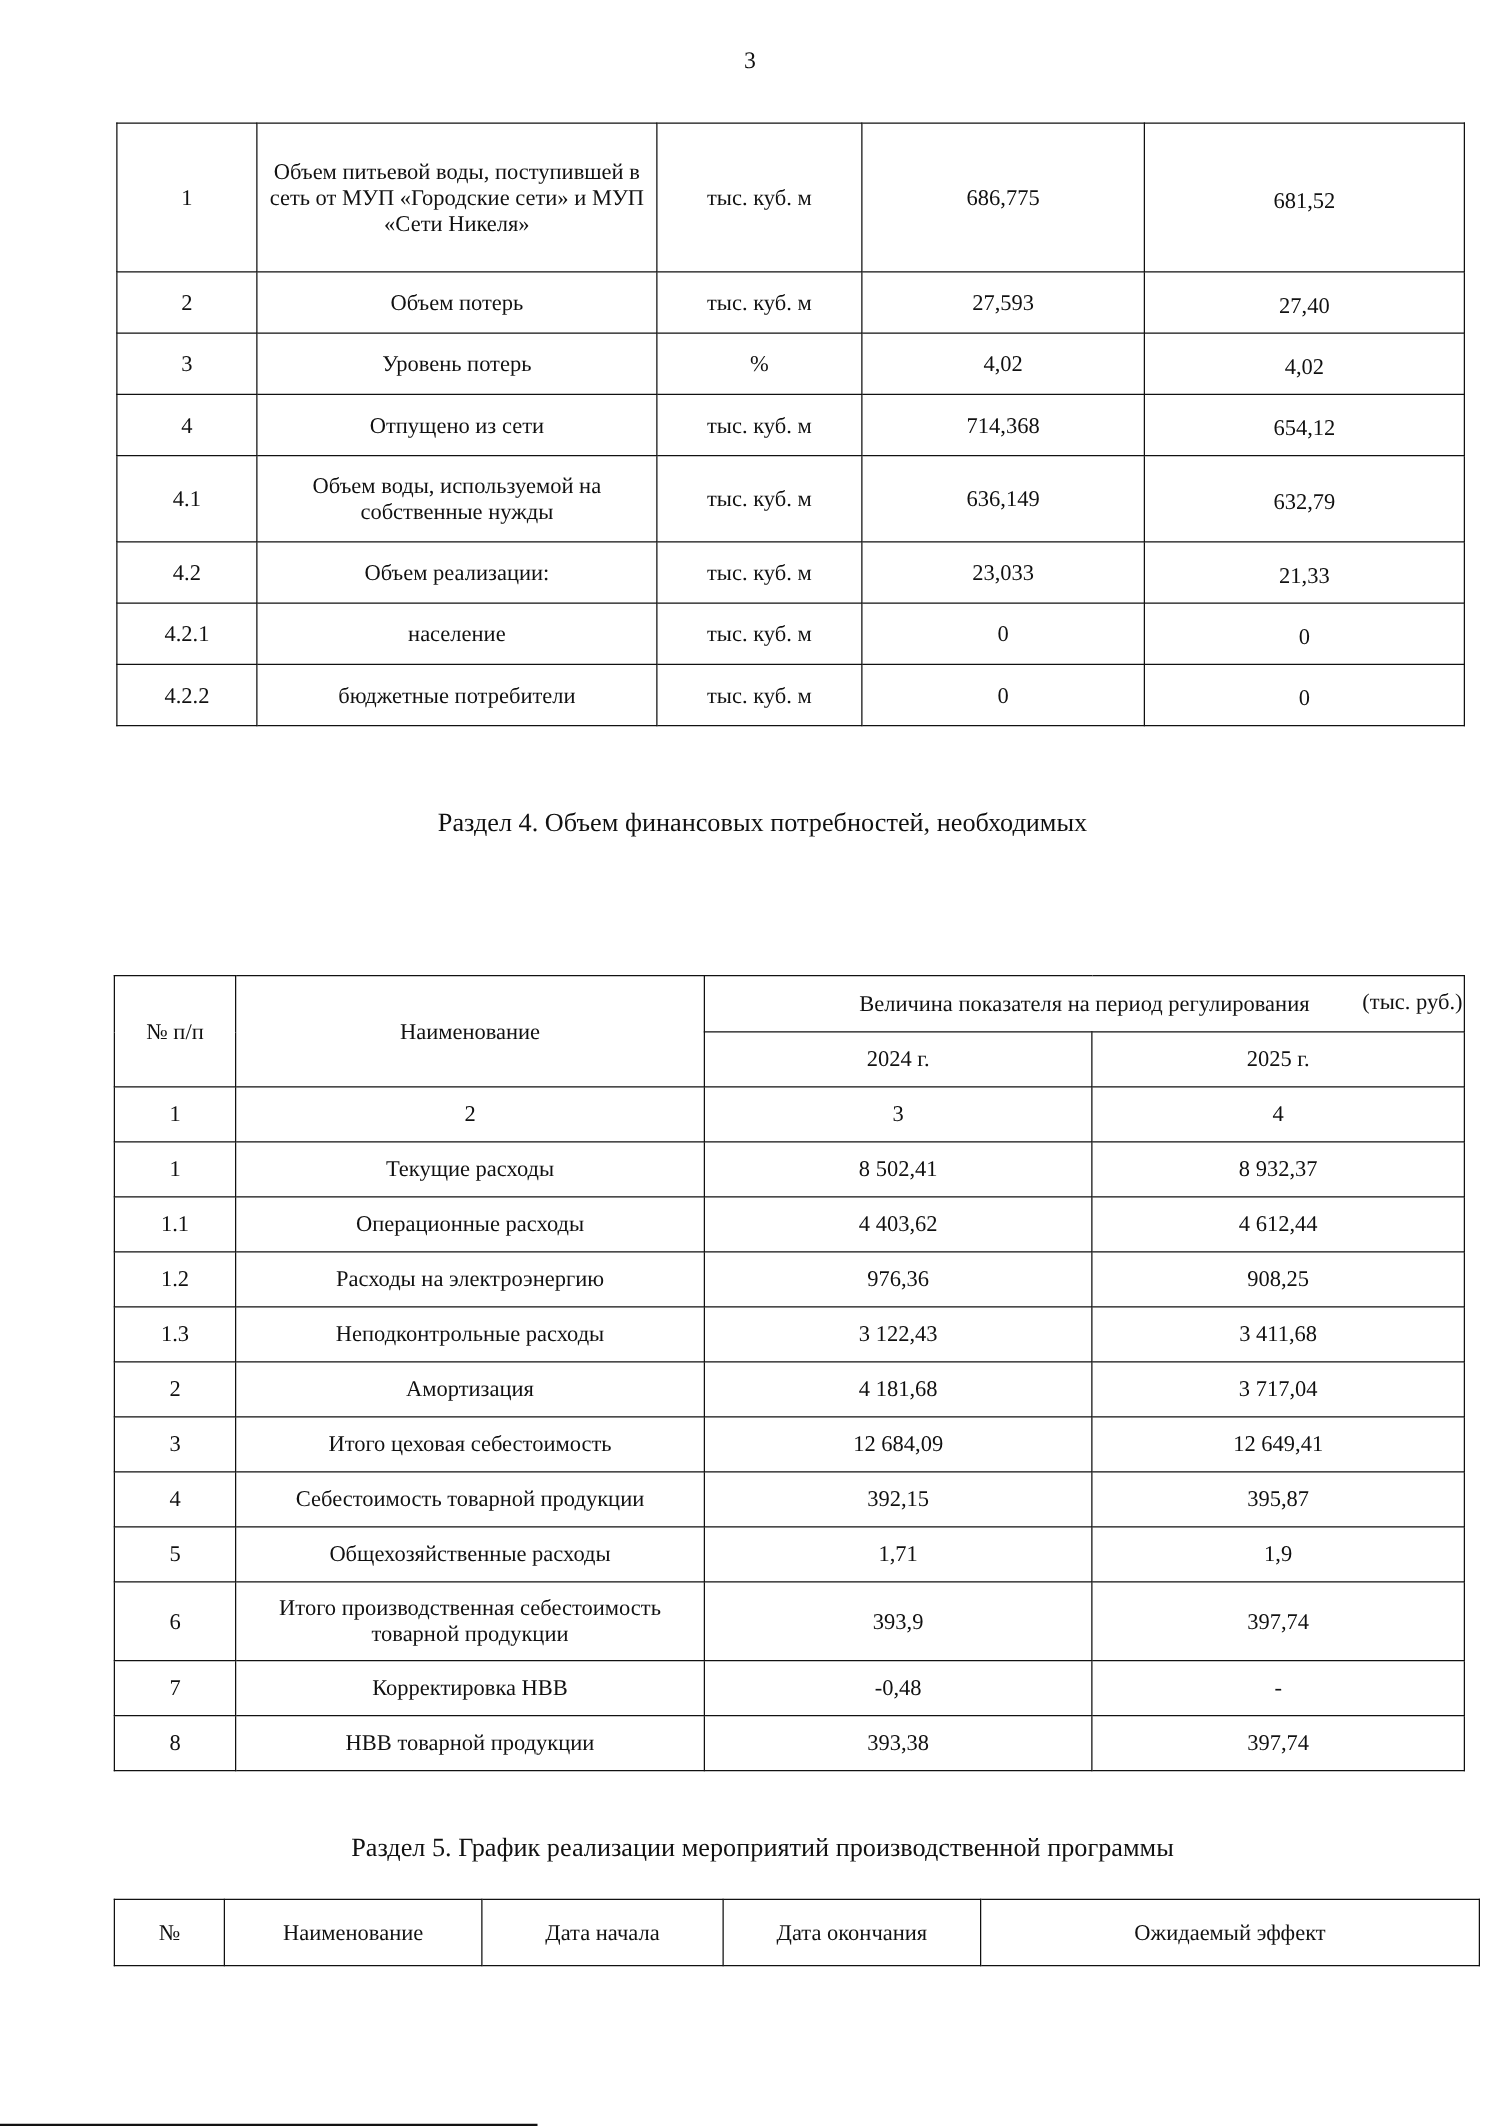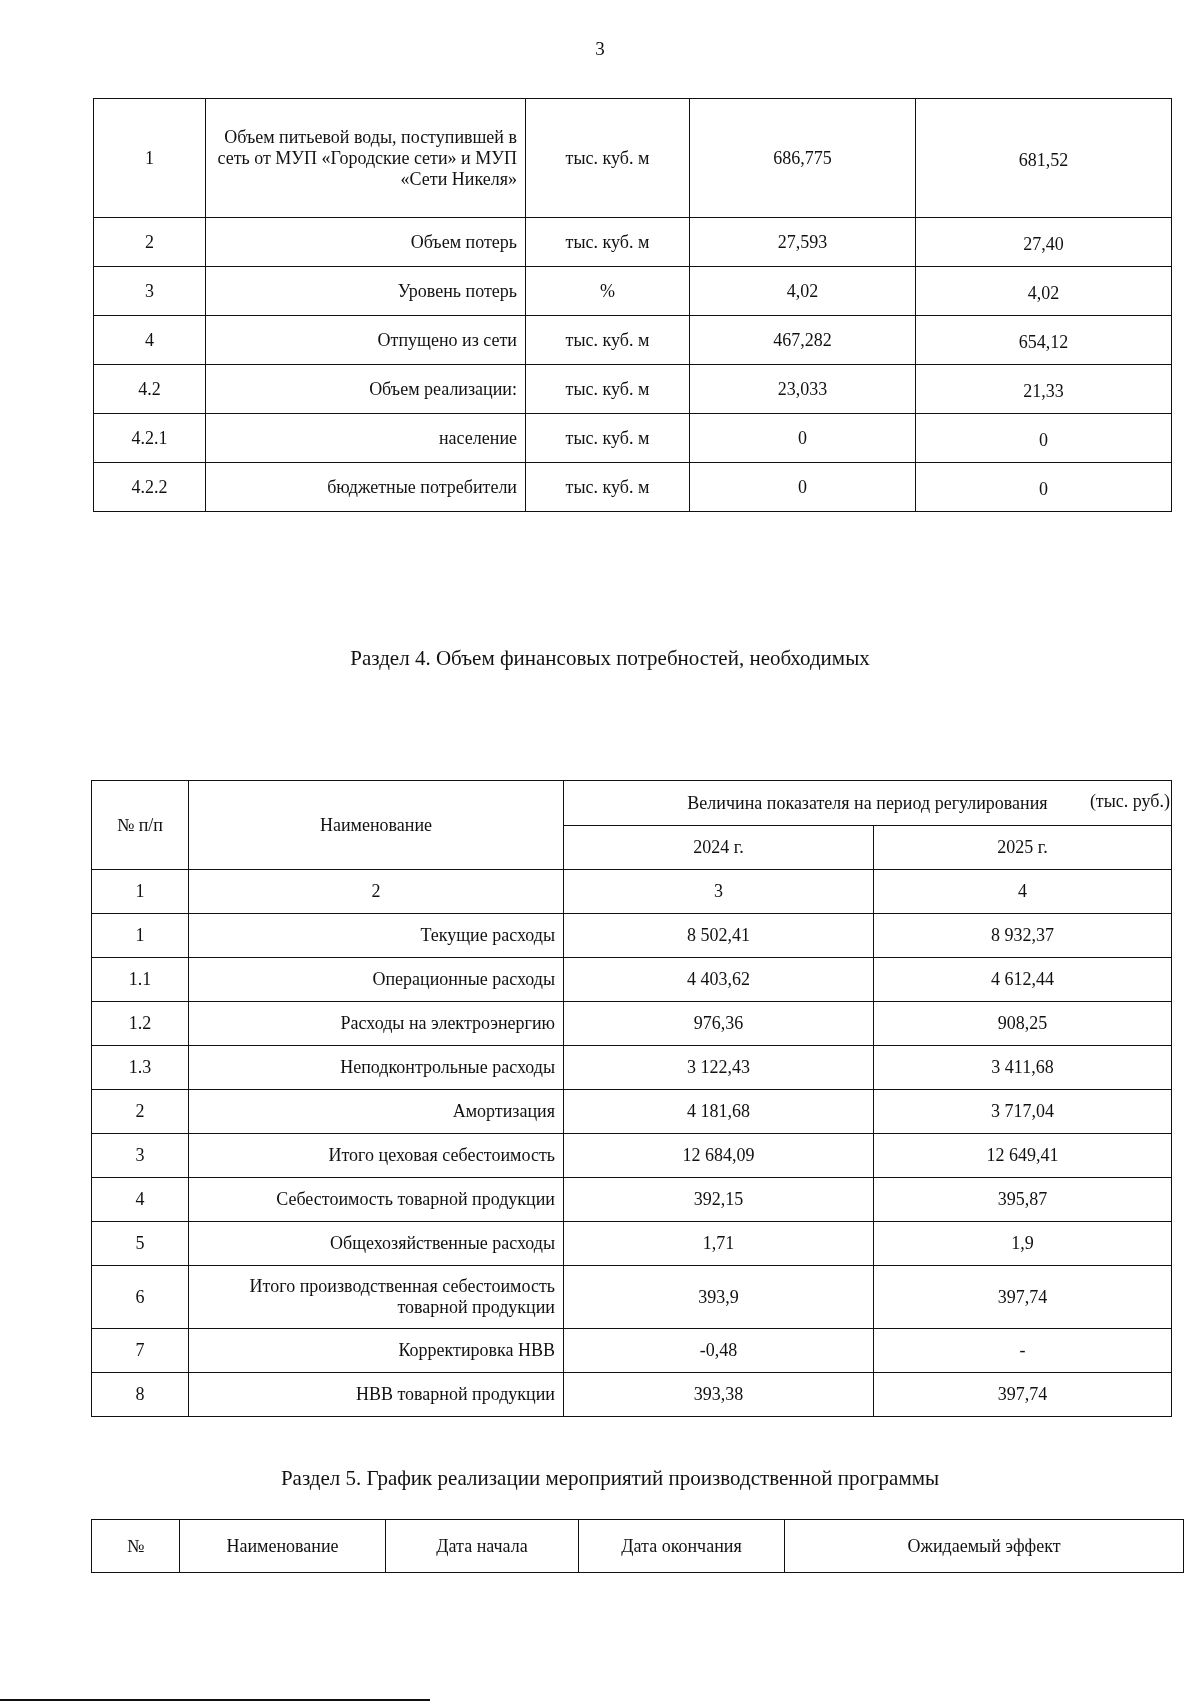--- a/index.html
+++ b/index.html
@@ -10,21 +10,21 @@
   .page-num {
     position: absolute; top: 38px; left: 0; width: 1200px; text-align: center;
     font-size: 19px;
   }
   table { border-collapse: collapse; position: absolute; table-layout: fixed; }
   td, th {
     border: 1.6px solid #111; font-weight: normal; font-size: 18px;
     padding: 0 8px; vertical-align: middle;
   }
   td.c { text-align: center; }
-  td.l { text-align: right; }
+  td.l { text-align: center; }
 
   
   #t1 { left: 93px; top: 98px; width: 1078px; }
   #t1 .r1 td { height: 114px; }
   #t1 .r td { height: 44px; }
   #t1 .r2l td { height: 64px; }
   #t1 td.v { padding-top: 4px; }
 
   .section-title {
     position: absolute; left: 0; width: 1200px; text-align: center;
@@ -82,22 +82,29 @@
       <td class="c">3</td>
       <td class="l">Уровень потерь</td>
       <td class="c">%</td>
       <td class="c">4,02</td>
       <td class="c v">4,02</td>
     </tr>
     <tr class="r">
       <td class="c">4</td>
       <td class="l">Отпущено из сети</td>
       <td class="c">тыс. куб. м</td>
-      <td class="c">467,282</td>
+      <td class="c">714,368</td>
       <td class="c v">654,12</td>
+    </tr>
+    <tr class="r2l">
+      <td class="c">4.1</td>
+      <td class="l">Объем воды, используемой на собственные нужды</td>
+      <td class="c">тыс. куб. м</td>
+      <td class="c">636,149</td>
+      <td class="c v">632,79</td>
     </tr>
     <tr class="r">
       <td class="c">4.2</td>
       <td class="l">Объем реализации:</td>
       <td class="c">тыс. куб. м</td>
       <td class="c">23,033</td>
       <td class="c v">21,33</td>
     </tr>
     <tr class="r">
       <td class="c">4.2.1</td>

